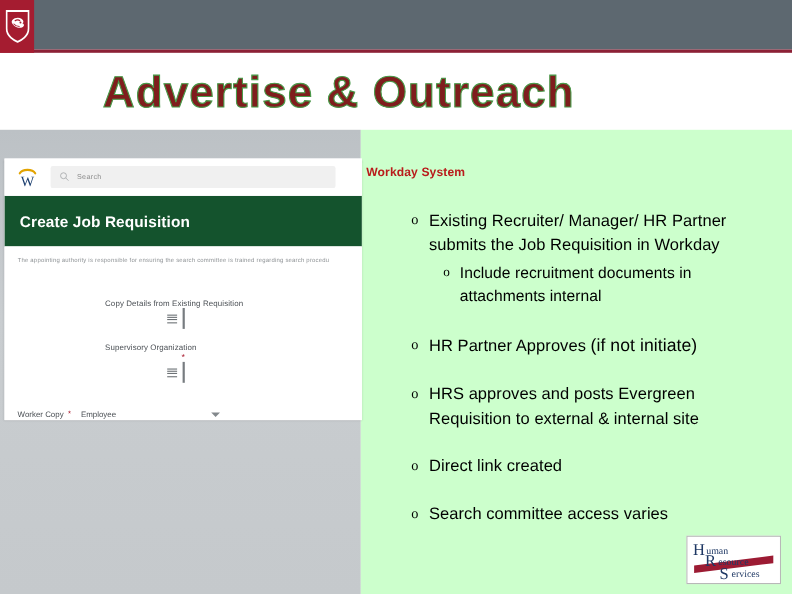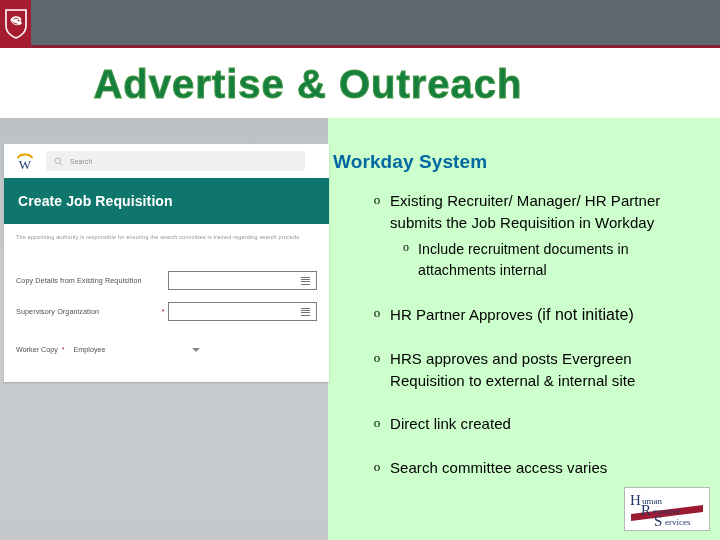--- a/index.html
+++ b/index.html
@@ -46,21 +46,21 @@
 
   
   .slide-title {
     position: absolute;
     left: 0; top: 62px;
     width: 616px;
     text-align: center;
     font-size: 40px;
     font-weight: bold;
     letter-spacing: 1px;
-    color: #15803d;
+    color: #7f1d1d;
     -webkit-text-stroke: 1px #4a9a4a;
     text-shadow: 0 0 0 #4a9a4a;
     font-family: "Liberation Sans", sans-serif;
   }
 
   
   .gray-region {
     position: absolute;
     left: 0; top: 118px;
     width: 328px; height: 422px;
@@ -110,21 +110,21 @@
   }
   .wd-search-icon { flex: 0 0 auto; opacity: 0.55; }
   .wd-search-text {
     margin-left: 7px;
     font-size: 6.5px;
     color: #8b8b8b;
     letter-spacing: 0.3px;
   }
   .wd-banner {
     height: 46px;
-    background: #0f766e;
+    background: #14532d;
     display: flex;
     align-items: center;
     padding-left: 14px;
   }
   .wd-banner-title {
     color: #ffffff;
     font-size: 14px;
     font-weight: bold;
     letter-spacing: 0.1px;
   }
@@ -140,20 +140,21 @@
     line-height: 1.3;
     letter-spacing: 0.2px;
     white-space: nowrap;
     overflow: hidden;
     filter: blur(0.35px);
   }
   .wd-field-row {
     display: flex;
     align-items: center;
     margin-top: 12px;
+    flex-direction: column;
   }
   .wd-field-row.first { margin-top: 30px; }
   .wd-field-label {
     font-size: 7.2px;
     color: #4a4f54;
     width: 142px;
     flex: 0 0 auto;
     letter-spacing: 0.1px;
   }
   .wd-req-star {
@@ -197,23 +198,23 @@
     width: 0; height: 0;
     border-left: 4px solid transparent;
     border-right: 4px solid transparent;
     border-top: 4px solid #83888c;
   }
 
   
   .panel-heading {
     position: absolute;
     left: 5px; top: 33px;
-    font-size: 19px;
+    font-size: 11px;
     font-weight: bold;
-    color: #0369a1;
+    color: #b91c1c;
     letter-spacing: 0.1px;
   }
   .bullets {
     position: absolute;
     left: 0; top: 72px;
     width: 392px;
   }
   .bullet {
     position: relative;
     display: flex;

